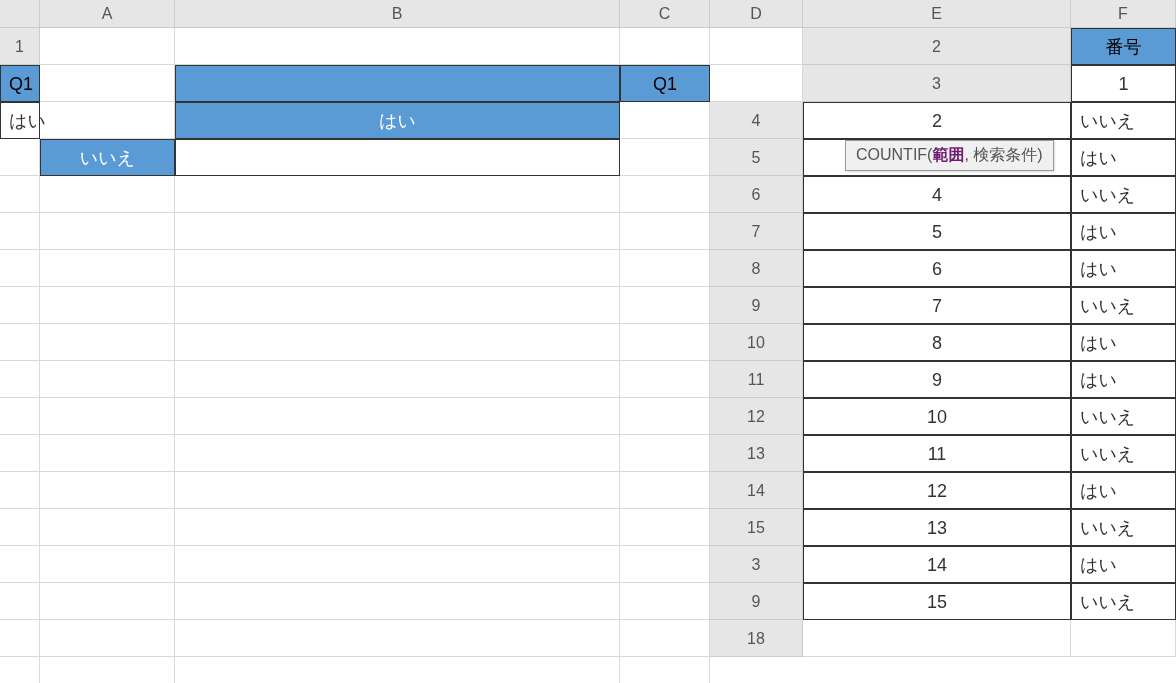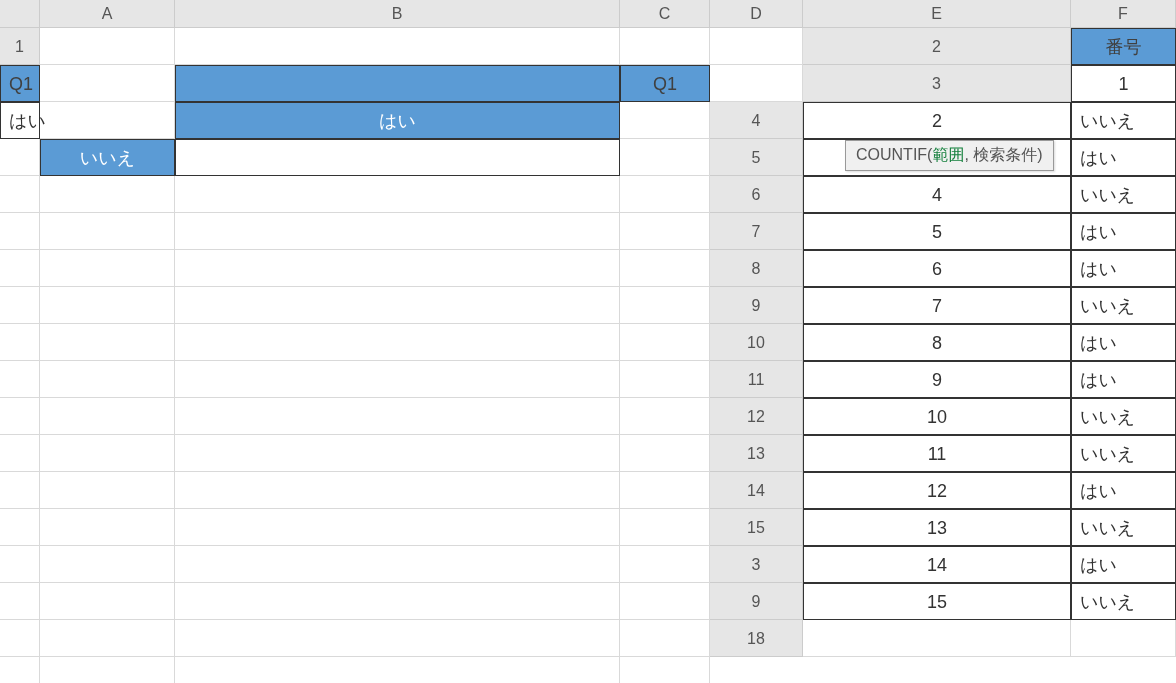--- a/index.html
+++ b/index.html
@@ -50,21 +50,21 @@
       position: relative;
     }
     .corner {
       background: #e6e6e6;
       border-right: 1px solid #ccc;
       border-bottom: 1px solid #ccc;
       height: 28px;
     }
     .data-header {
       background: #5b9bd5;
-      color: #404040;
+      color: #000000;
       text-align: center;
       font-weight: 500;
       border: 1px solid #333;
     }
     .data-bordered {
       border: 1px solid #333;
     }
     .data-center {
       text-align: center;
     }
@@ -87,22 +87,22 @@
       background: #f0f0f0;
       border: 1px solid #999;
       padding: 4px 10px;
       font-size: 16px;
       color: #555;
       border-radius: 0;
       box-shadow: 1px 1px 2px rgba(0,0,0,0.15);
       z-index: 10;
     }
     .tooltip .bold {
-      font-weight: normal;
-      color: #15803d;
+      font-weight: bold;
+      color: #701a75;
     }
   </style>
 </head>
 <body>
 
 <div class="spreadsheet">
 
   <div class="corner"></div>
   <div class="col-header">A</div>
   <div class="col-header">B</div>

